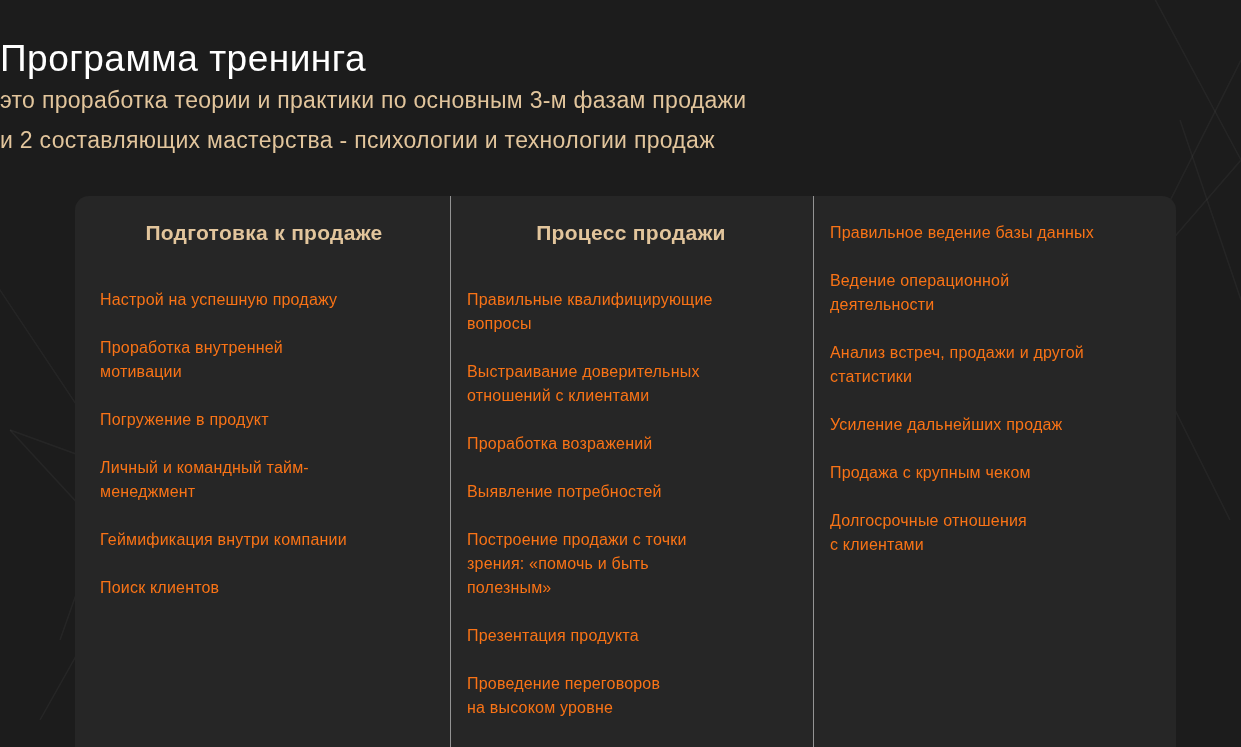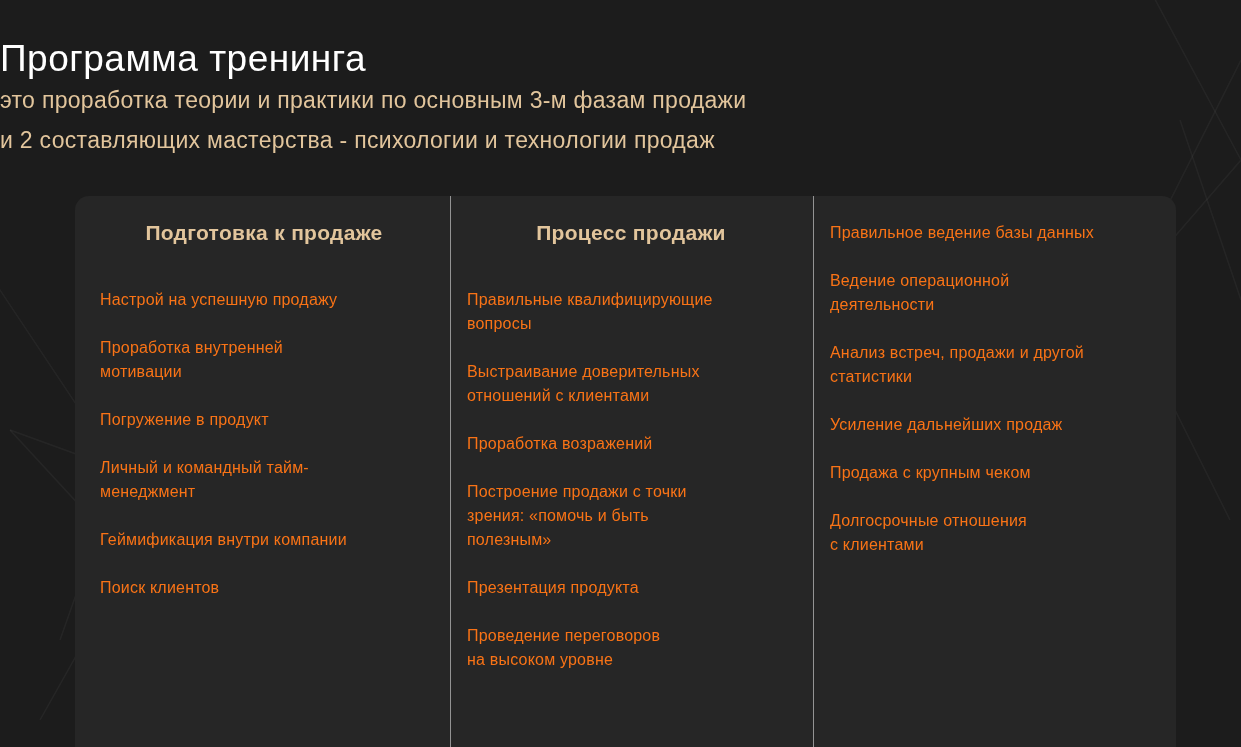--- a/index.html
+++ b/index.html
@@ -119,20 +119,21 @@
     <p class="program-item">Поиск клиентов</p>
   </section>
 
   <section class="column">
     <h2 class="column-header">Процесс продажи</h2>
     <p class="program-item">Правильные квалифицирующие
 вопросы</p>
     <p class="program-item">Выстраивание доверительных
 отношений с клиентами</p>
     <p class="program-item">Проработка возражений</p>
+    <p class="program-item">Выявление потребностей</p>
     <p class="program-item">Построение продажи с точки
 зрения: «помочь и быть
 полезным»</p>
     <p class="program-item">Презентация продукта</p>
     <p class="program-item">Проведение переговоров
 на высоком уровне</p>
   </section>
 
   <section class="column">
     <p class="program-item">Правильное ведение базы данных</p>

